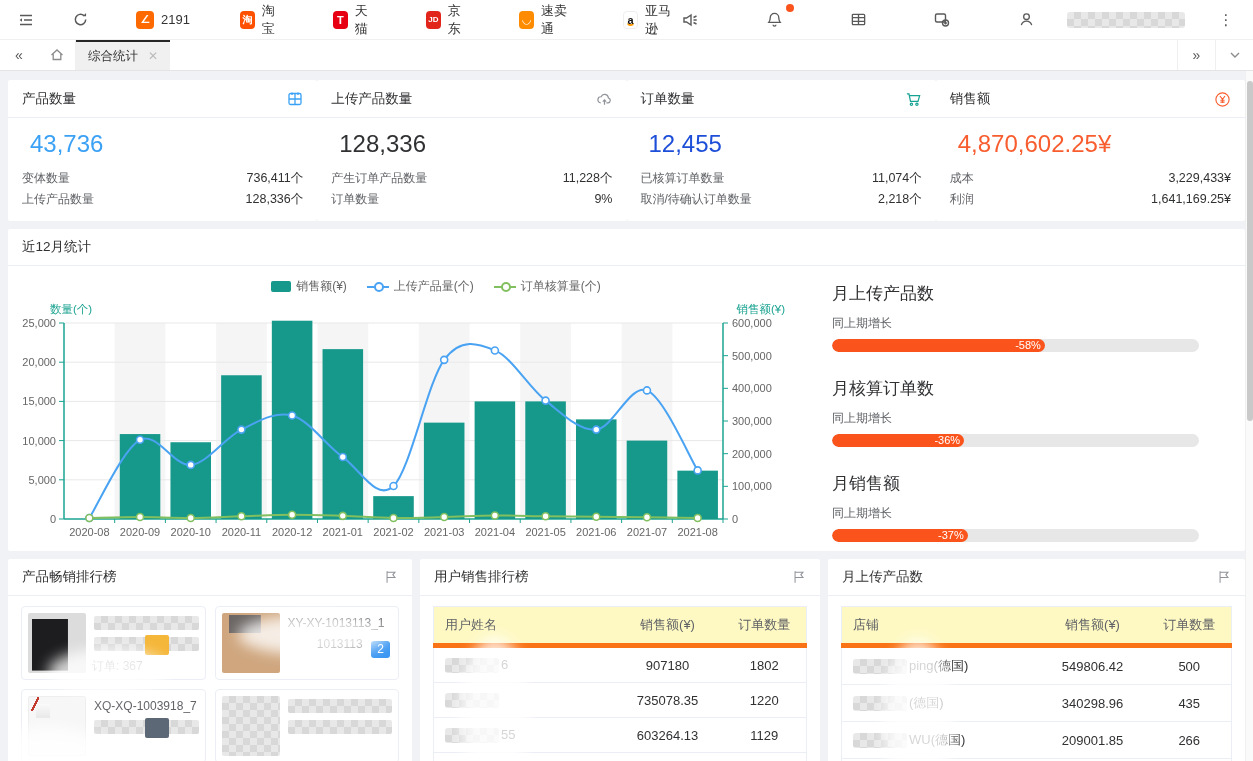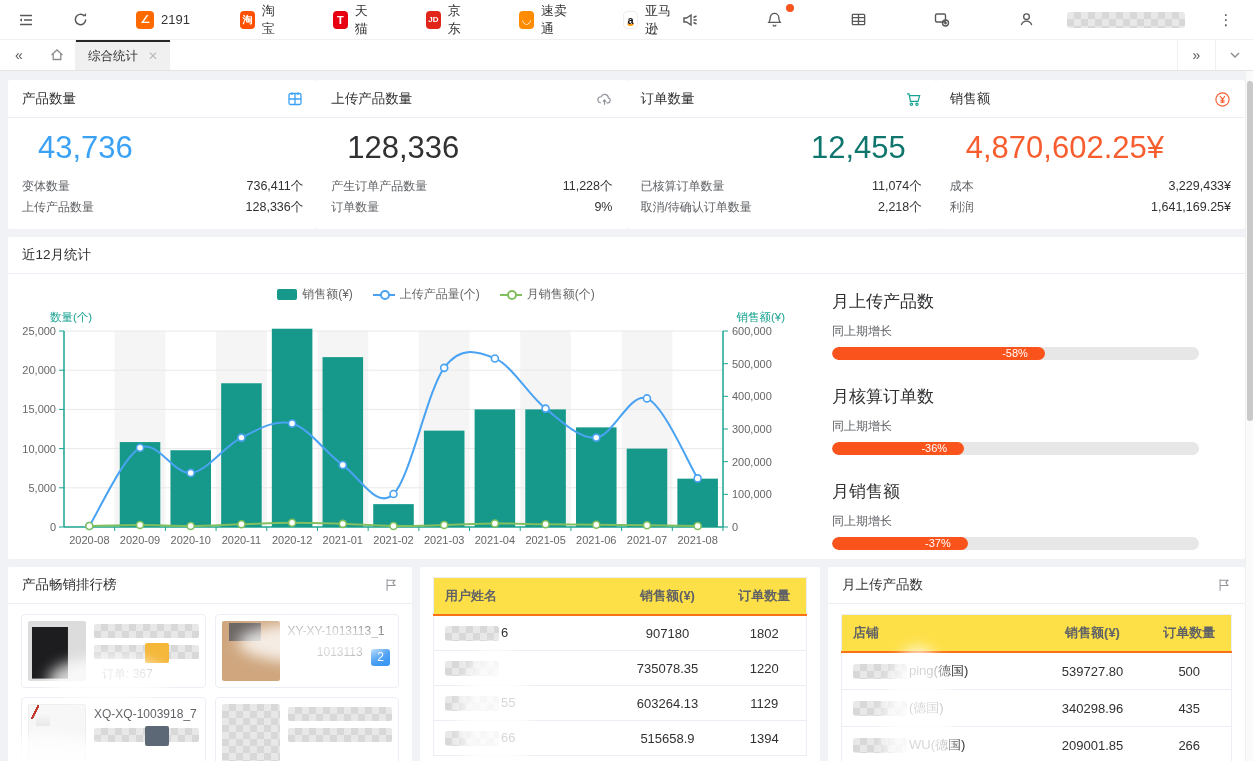--- a/index.html
+++ b/index.html
@@ -35,22 +35,22 @@
   .tabbar-right { margin-left:auto; display:flex; }
   .tabbar-right .tab-cell { border-left:1px solid #efefef; }
 
   
   .content { padding:9px 8px 0 8px; height:690px; position:relative; }
 
   .cards-row { display:flex; }
   .stat-card { flex:1; background:#fff; border-radius:2px; }
   .stat-card .hd { display:flex; align-items:center; justify-content:space-between; padding:10px 14px 9px; border-bottom:1px solid #ebeef5; font-size:13.5px; color:#303133; }
   .stat-card .bd { padding:9px 14px 11px; }
-  .big { font-size:31px; margin:3px 16px 10px; }
-  .c-blue { color:#3ba1f5; } .c-dark { color:#303133; } .c-teal { color:#0f766e;text-align:right; } .c-orange { color:#f85d2f; }
+  .big { font-size:24px; margin:3px 8px 10px; }
+  .c-blue { color:#3ba1f5; } .c-dark { color:#303133; } .c-teal { color:#1d4ed8; } .c-orange { color:#f85d2f; }
   .kv { display:flex; justify-content:space-between; font-size:12px; color:#606266; line-height:21px; }
   .kv .v { color:#303133; font-size:12.5px; }
 
   
   .chart-panel { margin-top:8px; background:#fff; border-radius:2px; height:322px; overflow:hidden; }
   .panel-hd { display:flex; align-items:center; justify-content:space-between; padding:9px 14px; border-bottom:1px solid #ebeef5; font-size:13.5px; color:#303133; }
   .chart-body { display:flex; }
   .chart-left { width:790px; padding:4px 0 0 6px; }
   .legend { display:flex; justify-content:center; align-items:center; gap:20px; font-size:12px; color:#666; margin:8px 0 0 60px; }
   .legend-item { display:flex; align-items:center; gap:5px; cursor:pointer; }
@@ -58,52 +58,52 @@
   .legend-line { width:22px; height:11px; position:relative; }
   .legend-line::before { content:""; position:absolute; left:0; right:0; top:5px; height:2px; }
   .legend-line::after { content:""; position:absolute; left:7px; top:1px; width:6px; height:6px; border-radius:50%; background:#fff; }
   .legend-line.lblue::before { background:#4aa3f2; } .legend-line.lblue::after { border:2px solid #4aa3f2; }
   .legend-line.lgreen::before { background:#82bf5f; } .legend-line.lgreen::after { border:2px solid #82bf5f; }
   .chart-right { flex:1; padding:16px 46px 0 34px; }
   .g-block { margin-bottom:25px; }
   .g-title { font-size:17px; color:#303133; margin-bottom:10px; }
   .g-sub { font-size:12px; color:#606266; margin-bottom:7px; }
   .track { height:13px; background:#e7e7e7; border-radius:7px; overflow:hidden; }
-  .fill { height:13px; background:#fa541c; border-radius:7px; color:#fff; font-size:11px; line-height:13px; text-align:right; padding-right:17px; }
+  .fill { height:13px; background:#fa541c; border-radius:7px; color:#fff; font-size:11px; line-height:13px; text-align:right; padding-right:4px; }
 
   
   .bottom-row { display:flex; gap:8px; margin-top:8px; height:219px; }
   .b-panel { background:#fff; border-radius:2px; overflow:hidden; position:relative; }
   .bp-1 { width:404px; } .bp-2 { width:400px; } .bp-3 { flex:1; }
 
   .prod-grid { display:grid; grid-template-columns:1fr 1fr; gap:9px; padding:10px 13px; }
   .p-card { border:1px solid #ebeef5; border-radius:4px; height:74px; padding:6px; display:flex; gap:8px; position:relative; background:#fff;justify-content:flex-end; }
   .p-img { width:58px; height:60px; border-radius:2px; flex-shrink:0; position:relative; }
   .p-lines { flex:1; display:flex; flex-direction:column; gap:7px; padding-top:3px; font-size:12px; color:#606266; }
   .p-line { min-height:14px; line-height:14px; white-space:nowrap; }
   .m-line { border-radius:2px; }
-  .p-footer { position:absolute; left:80px; bottom:4px; font-size:12px; color:#909399; }
+  .p-footer { position:absolute; left:70px; bottom:4px; font-size:12px; color:#909399; }
   .badge { position:absolute; right:8px; top:34px; background:#3b97f2; color:#fff; font-size:12px; line-height:17px; padding:0 6px; border-radius:3px; display:none; }
   .badge.has { display:block; }
   .accent { position:absolute; right:36px; top:28px; width:24px; height:20px; border-radius:2px; display:none; }
   .accent.acc-yellow { display:block; background:#f5b73a; }
   .accent.acc-grey { display:block; background:#5d6876; }
 
   .mosaic { background-color:#e8e8e8;
     background-image:
       linear-gradient(45deg, rgba(120,120,120,.14) 25%, transparent 25%, transparent 75%, rgba(120,120,120,.14) 75%),
       linear-gradient(45deg, rgba(120,120,120,.14) 25%, transparent 25%, transparent 75%, rgba(120,120,120,.14) 75%);
     background-size:14px 14px; background-position:0 0,7px 7px; }
   .img-jersey { background-color:#dcdcdc; background-image:linear-gradient(#1d1d1f,#1d1d1f); background-size:62% 86%; background-position:18% 70%; background-repeat:no-repeat; }
   .img-phone-case { background-color:#cfa67e; background-image:linear-gradient(rgba(90,90,95,.85),rgba(90,90,95,.85)); background-size:55% 30%; background-position:30% 4%; background-repeat:no-repeat; }
   .img-sneaker { background-color:#f7f7f7; border:1px solid #eee; background-image:linear-gradient(115deg, transparent 40%, #c23b2e 40%, #c23b2e 52%, transparent 52%), linear-gradient(#fafafa,#e8e8e8); background-repeat:no-repeat; }
   .img-blurred { }
 
   table.rank { width:calc(100% - 26px); margin:10px 13px; border:1px solid #ebeef5; border-collapse:collapse; font-size:13px; }
-  table.rank th { background:#fde047; color:#606266; font-weight:bold; text-align:left; padding:9px 11px; border-bottom:2px solid #f97316; }
+  table.rank th { background:#fef9c3; color:#606266; font-weight:normal; text-align:left; padding:9px 11px; border-bottom:5px solid #f97316; }
   table.rank th.num, table.rank td.num { text-align:center; }
   table.rank td { padding:9px 11px; border-bottom:1px solid #ebeef5; color:#303133; }
   table.rank col.c-sales { width:110px; } table.rank col.c-orders { width:84px; }
   .name-blur { display:inline-block; width:54px; height:15px; border-radius:3px; vertical-align:middle; margin-right:2px; }
 
   .flag-ic { color:#909399; cursor:pointer; }
 
   .blob { position:absolute; background:rgba(255,255,255,.8); border-radius:50%; filter:blur(7px); pointer-events:none; }
 
   
@@ -334,21 +334,21 @@
             <span class="legend-item">
               <span class="legend-bar"></span>
               <span>销售额(¥)</span>
             </span>
             <span class="legend-item">
               <span class="legend-line lblue"></span>
               <span>上传产品量(个)</span>
             </span>
             <span class="legend-item">
               <span class="legend-line lgreen"></span>
-              <span>月销售额(个)</span>
+              <span>订单核算量(个)</span>
             </span>
           </div>
           <svg id="chart-svg" width="775" height="250">
               <rect x="100.6923076923077" y="28" width="50.69230769230769" height="196" fill="#dedede" opacity="0.3"></rect>
               <rect x="202.0769230769231" y="28" width="50.69230769230769" height="196" fill="#dedede" opacity="0.3"></rect>
               <rect x="303.46153846153845" y="28" width="50.69230769230769" height="196" fill="#dedede" opacity="0.3"></rect>
               <rect x="404.84615384615387" y="28" width="50.69230769230769" height="196" fill="#dedede" opacity="0.3"></rect>
               <rect x="506.2307692307692" y="28" width="50.69230769230769" height="196" fill="#dedede" opacity="0.3"></rect>
               <rect x="607.6153846153846" y="28" width="50.69230769230769" height="196" fill="#dedede" opacity="0.3"></rect>
               <line x1="45" y1="224" x2="50" y2="224" stroke="#1aa391"></line>
@@ -532,20 +532,26 @@
             <span class="p-footer"></span>
           </div>
 
         </div>
         <div class="blob" style="left:40px;top:90px;width:120px;height:46px;"></div>
         <div class="blob" style="left:230px;top:56px;width:150px;height:40px;"></div>
         <div class="blob" style="left:-20px;top:168px;width:120px;height:50px;"></div>
       </div>
 
       <div class="b-panel bp-2">
+        <div class="panel-hd">
+          <span>用户销售排行榜</span>
+          <svg class="ic flag-ic" width="14" height="14" viewBox="0 0 16 16">
+              <path d="M3.5 1.5v13M3.5 2.5h9l-2.4 3 2.4 3h-9" fill="none" stroke="#909399" stroke-width="1.2"></path>
+            </svg>
+        </div>
         <table class="rank">
           <colgroup>
               <col>
               <col class="c-sales">
               <col class="c-orders">
             </colgroup>
           <thead>
             <tr>
               <th>用户姓名</th>
               <th class="num">销售额(¥)</th>
@@ -594,21 +600,21 @@
           <thead>
             <tr>
               <th>店铺</th>
               <th class="num">销售额(¥)</th>
               <th class="num">订单数量</th>
             </tr>
           </thead>
           <tbody>
             <tr>
               <td><span class="mosaic name-blur"></span><span>ping(德国)</span></td>
-              <td class="num">539727.80</td>
+              <td class="num">549806.42</td>
               <td class="num">500</td>
             </tr>
             <tr>
               <td><span class="mosaic name-blur"></span><span>(德国)</span></td>
               <td class="num">340298.96</td>
               <td class="num">435</td>
             </tr>
             <tr>
               <td><span class="mosaic name-blur"></span><span>WU(德国)</span></td>
               <td class="num">209001.85</td>

